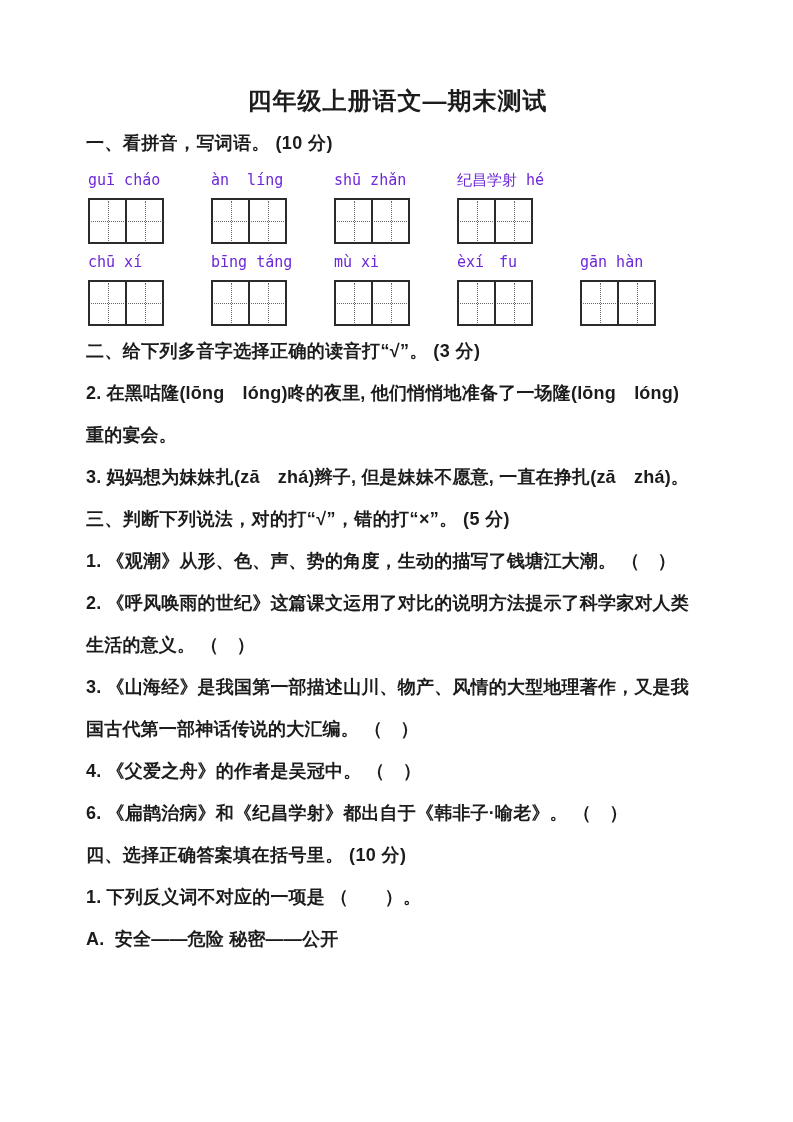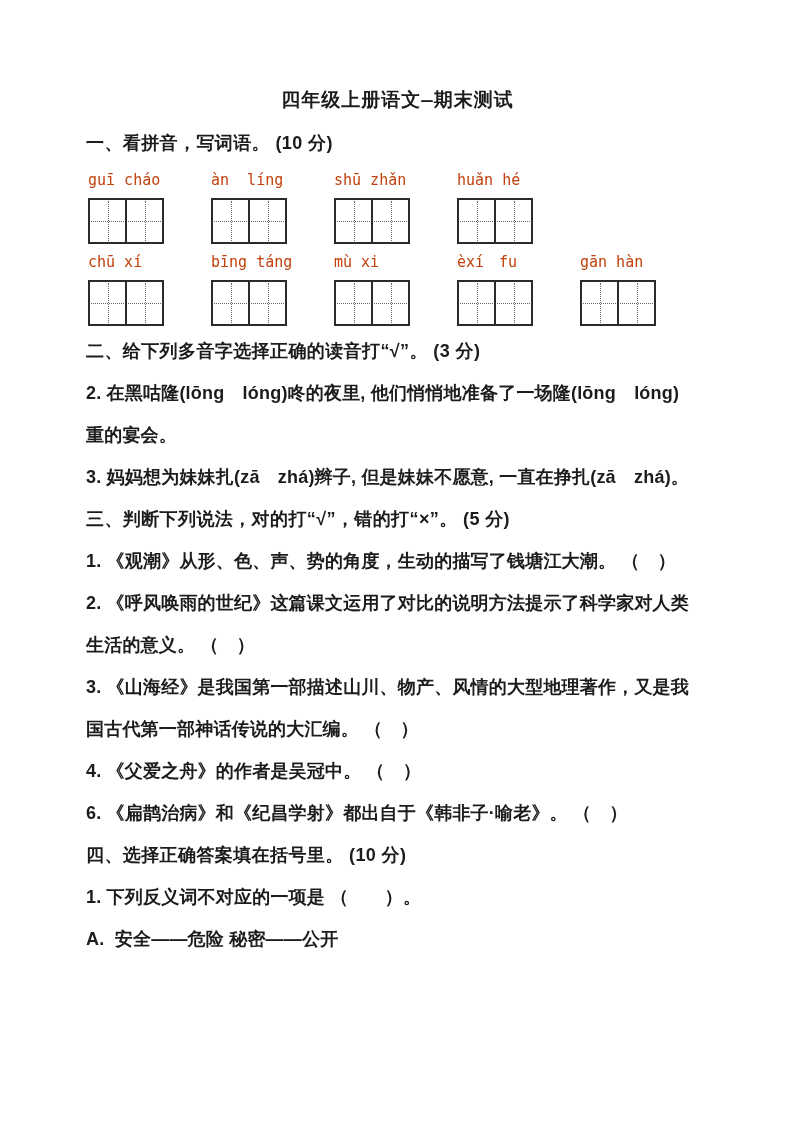--- a/index.html
+++ b/index.html
@@ -14,24 +14,23 @@
     box-sizing: border-box;
     padding: 80px 84px 20px 86px;
     background: #ffffff;
     color: #1c1c1c;
     font-family: "Liberation Sans", sans-serif;
     font-weight: 600;
     overflow: hidden;
   }
   .title {
     text-align: center;
-    font-size: 19px;
+    font-size: 24px;
     line-height: 42px;
     letter-spacing: 1px;
-    font-family: Liberation Mono, monospace;
   }
   .line {
     font-size: 18px;
     line-height: 42px;
     white-space: pre-wrap;
     letter-spacing: 0.2px;
   }
   .heading {
     letter-spacing: 0.4px;
   }
@@ -47,21 +46,21 @@
     flex: none;
     display: flex;
     flex-direction: column;
   }
   .pinyin {
     font-family: "DejaVu Sans Mono", monospace;
     font-weight: normal;
     font-size: 15px;
     line-height: 20px;
     white-space: pre;
-    color: #c2410c;
+    color: #6d28d9;
   }
   .tzgrid {
     margin-top: 8px;
     display: flex;
     width: -moz-max-content;
     width: max-content;
     border: 2px solid #2b2b2b;
     background: #fff;
   }
   .tzcell {
@@ -115,21 +114,21 @@
         </div>
     </div>
     <div class="pblock">
       <div class="pinyin">shū zhǎn</div>
       <div class="tzgrid">
           <div class="tzcell"></div>
           <div class="tzcell"></div>
         </div>
     </div>
     <div class="pblock">
-      <div class="pinyin">huǎn hé</div>
+      <div class="pinyin">纪昌学射 hé</div>
       <div class="tzgrid">
           <div class="tzcell"></div>
           <div class="tzcell"></div>
         </div>
     </div>
   </div>
 
   <div class="pinyin-row row2">
     <div class="pblock">
       <div class="pinyin">chū xí</div>

